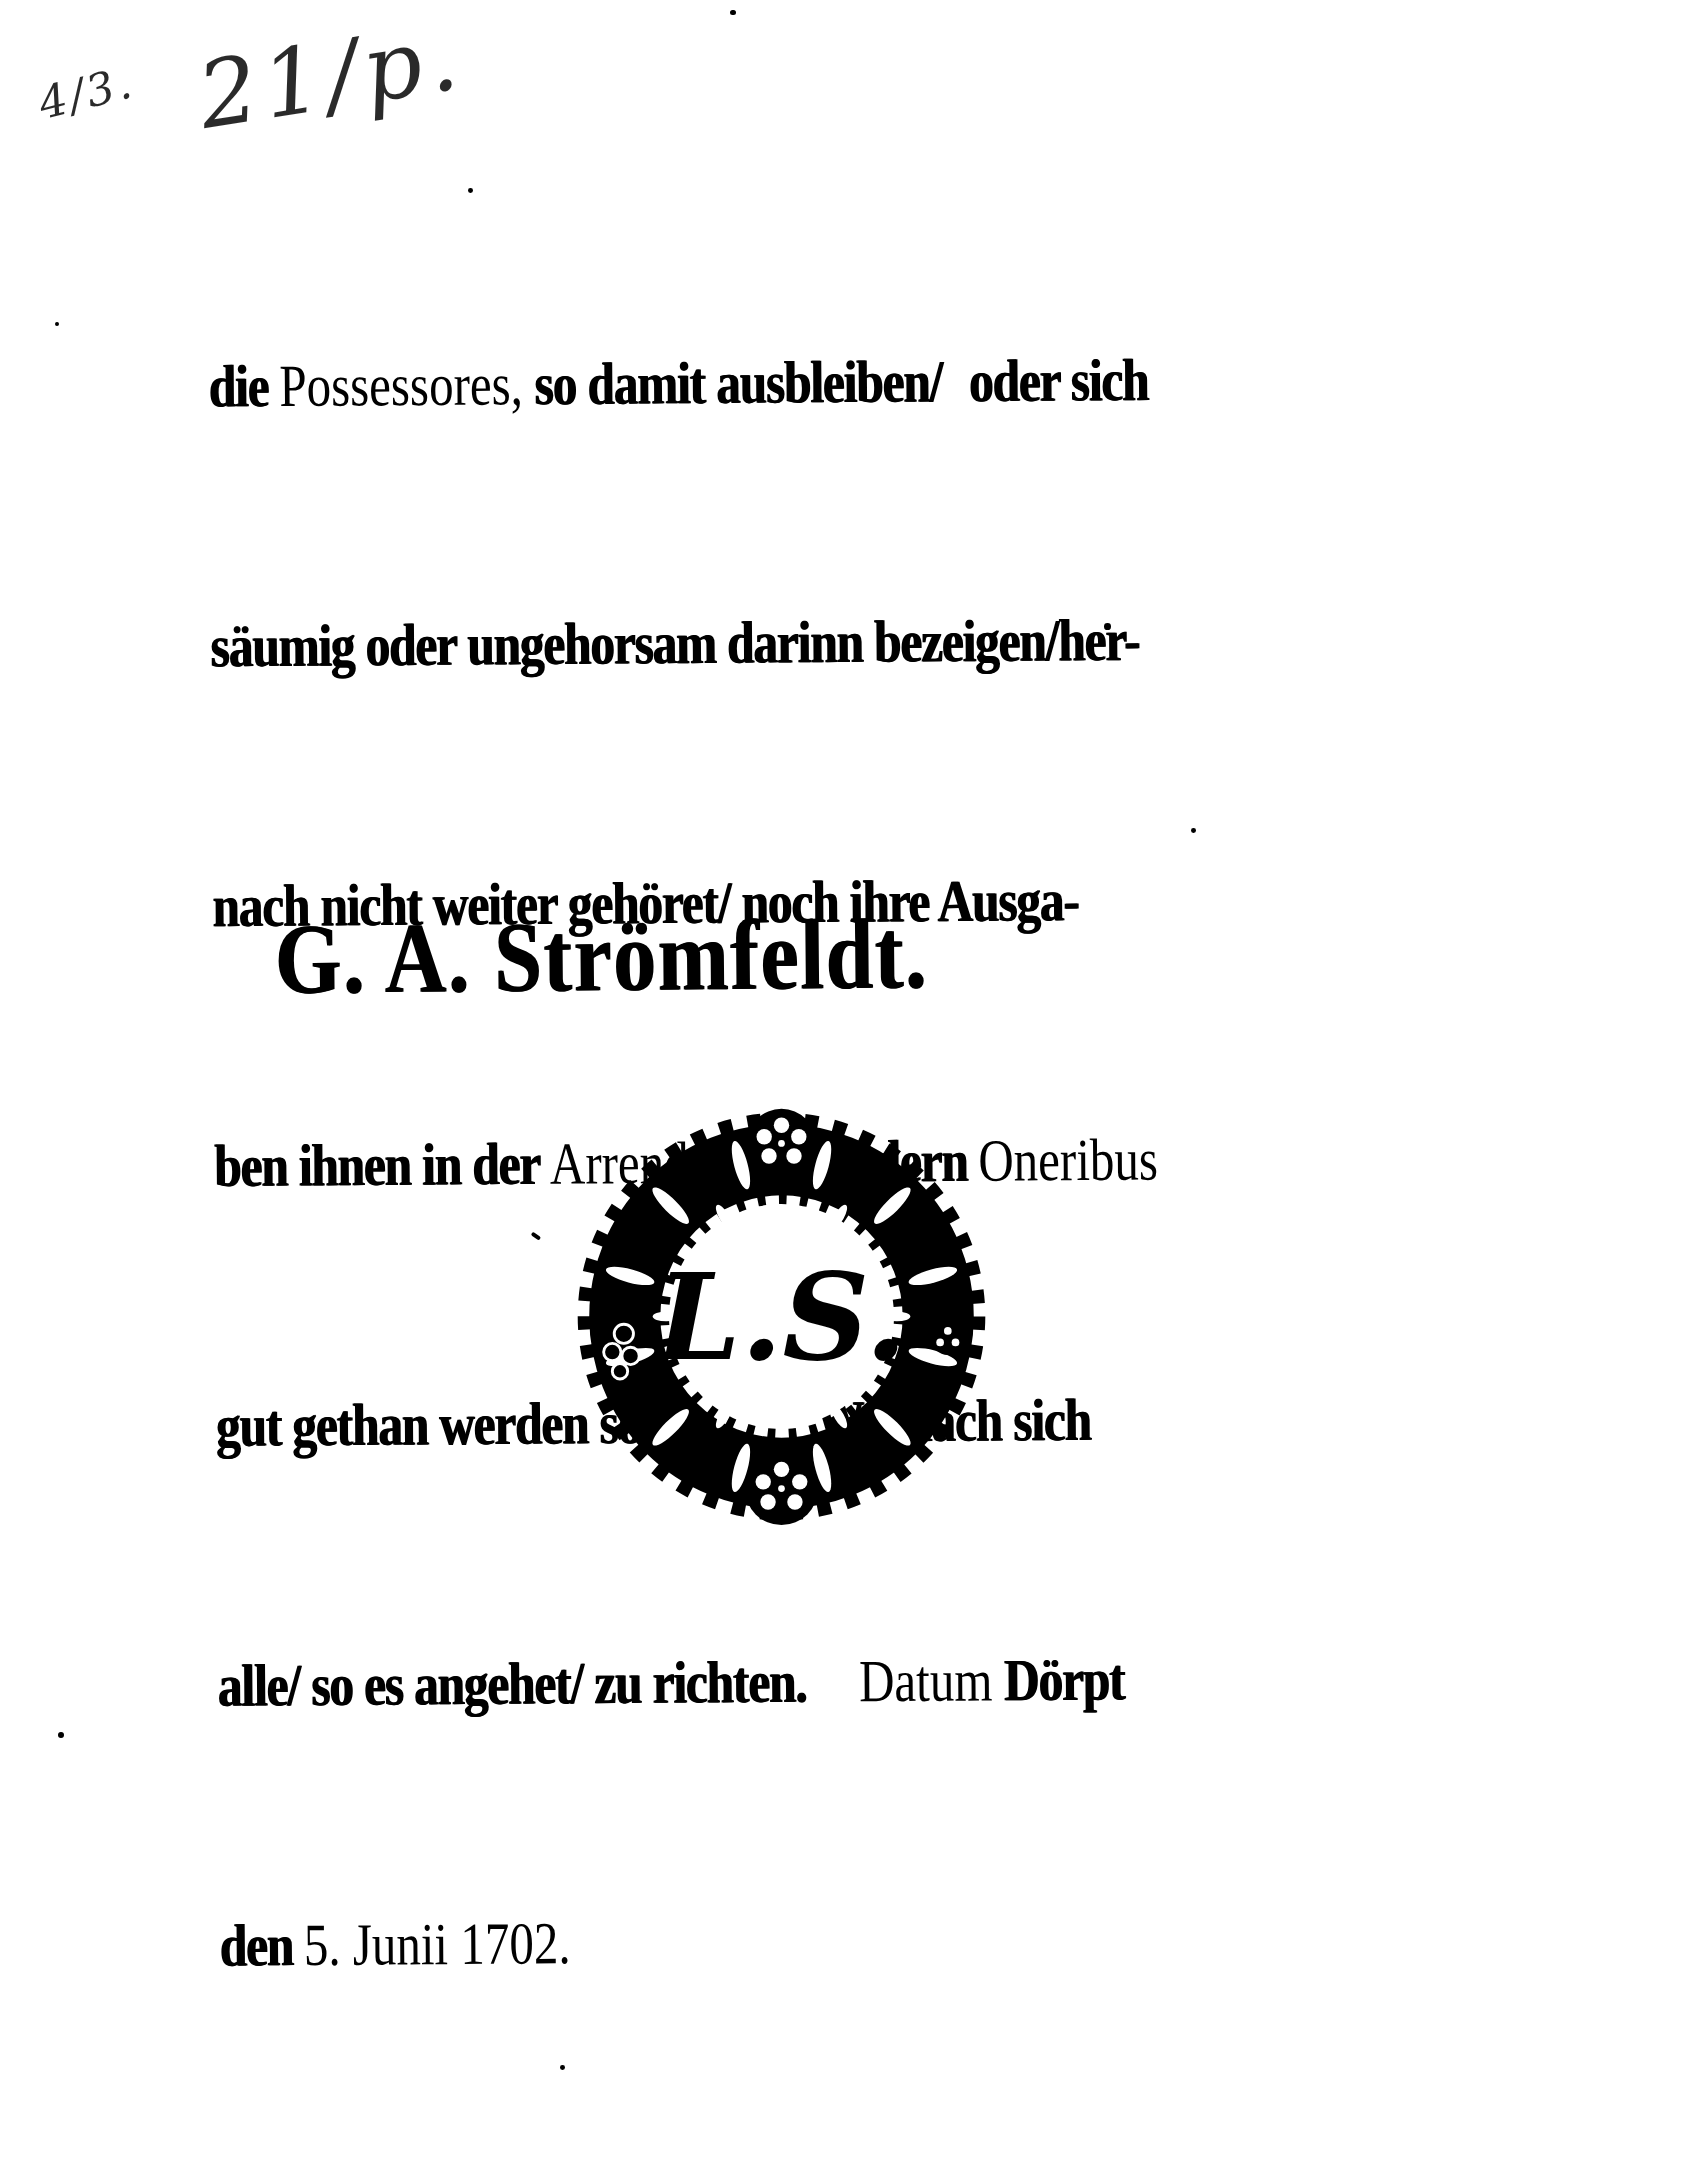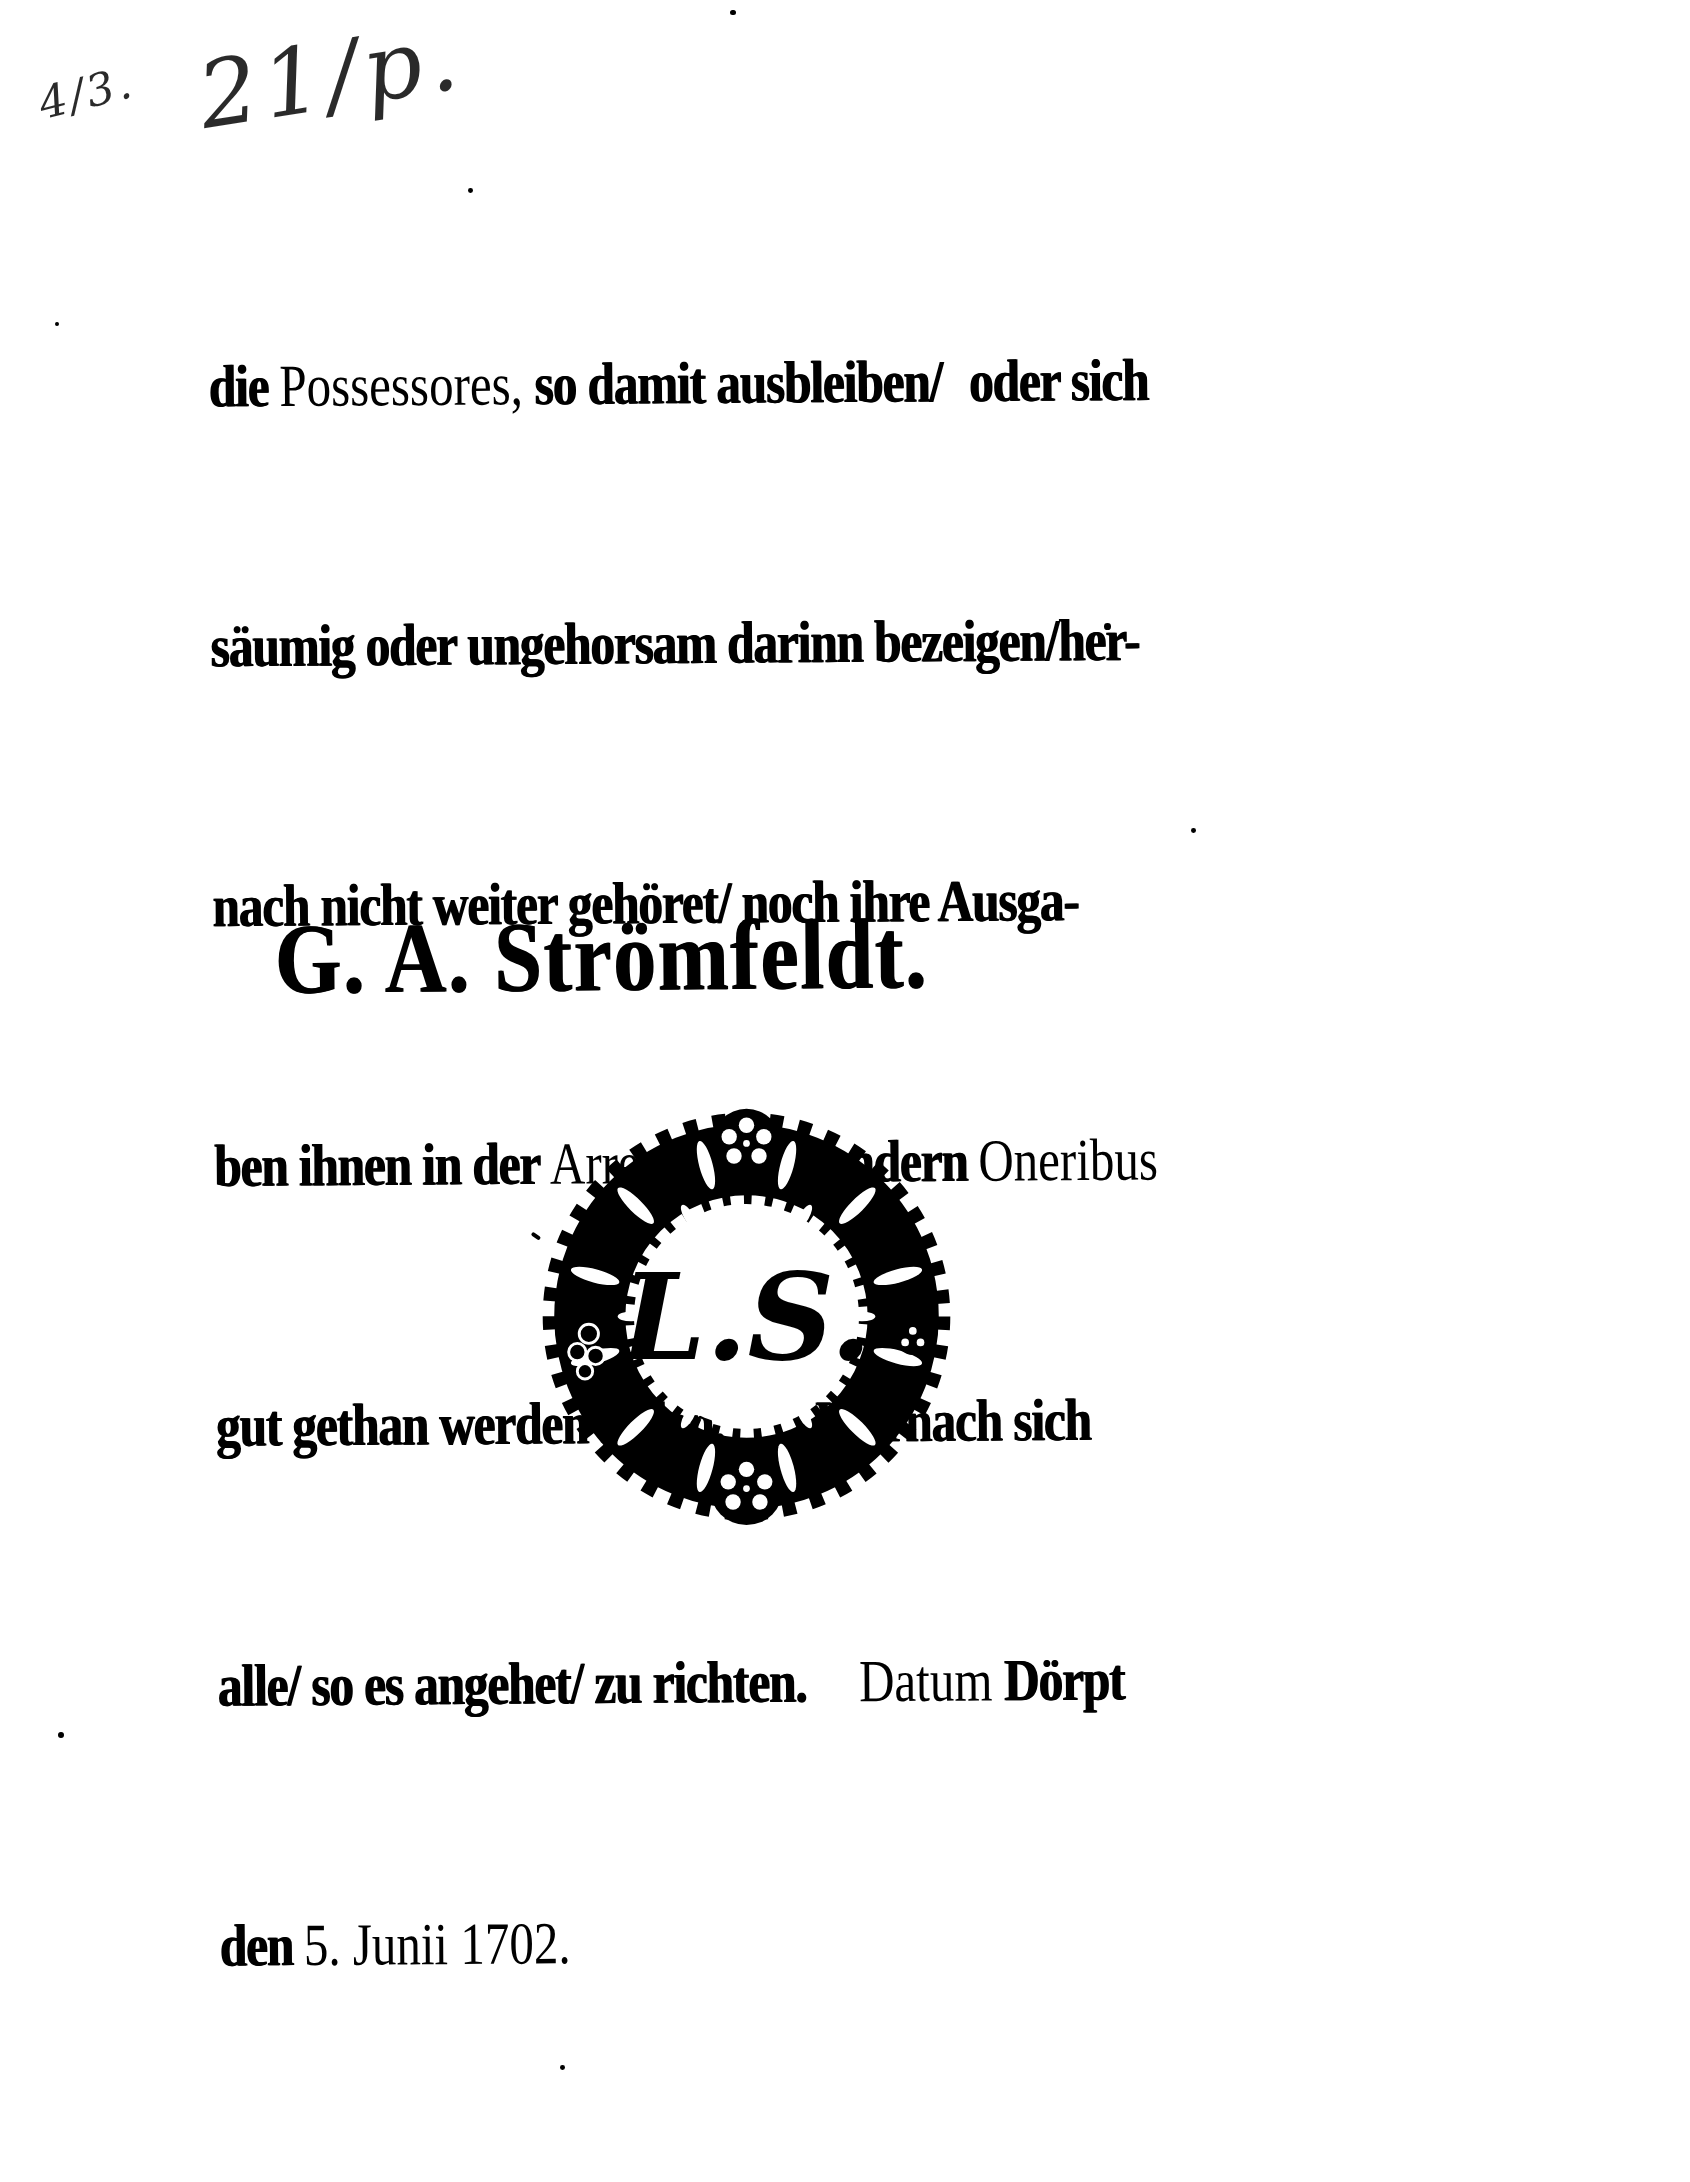--- a/index.html
+++ b/index.html
@@ -76,21 +76,21 @@
     letter-spacing: 1.9px;
     text-shadow: 1.4px 0 0 currentColor;
     transform: rotate(-0.5deg) scaleY(1.18);
     transform-origin: 0 0;
     white-space: nowrap;
   }
 
   
   .seal {
     position: absolute;
-    left: 535px;
+    left: 570px;
     top: 1105px;
     width: 423px;
     height: 423px;
   }
 
   
   .speck {
     position: absolute;
     background: #000;
     border-radius: 50%;

